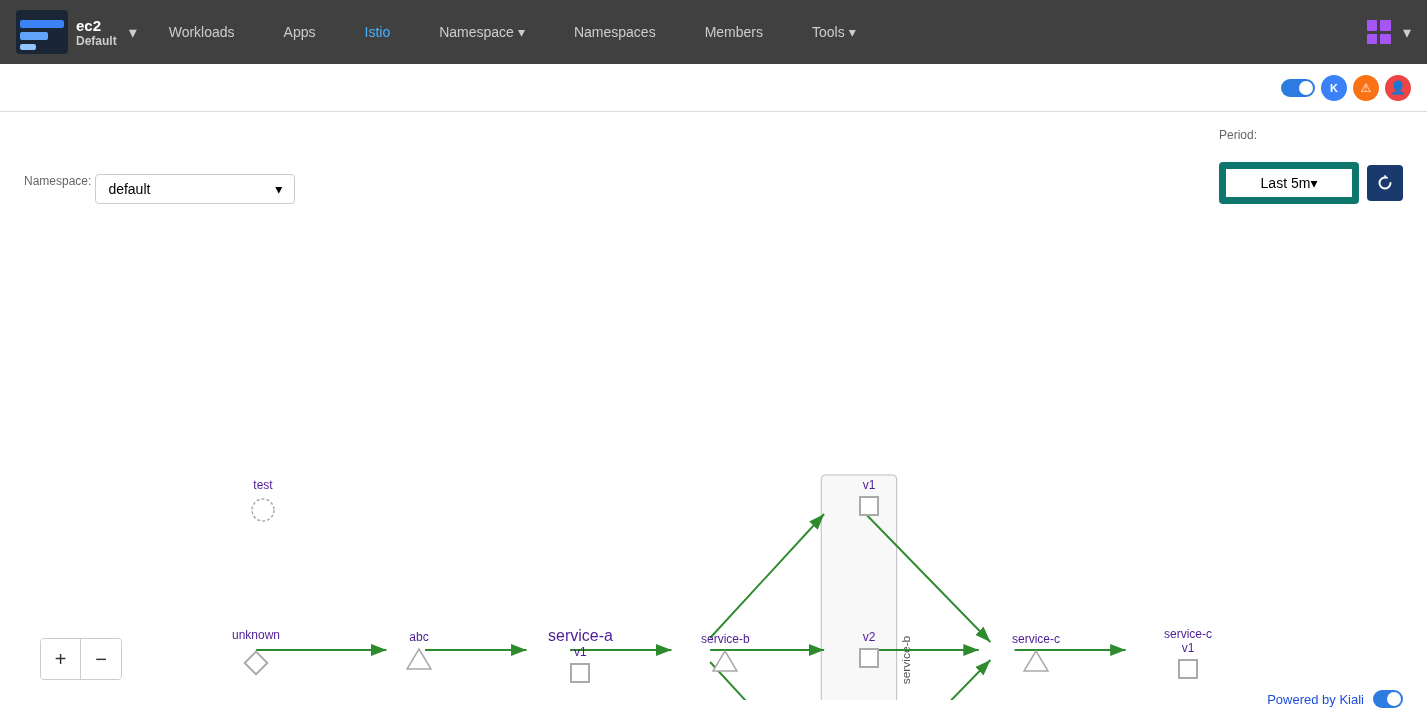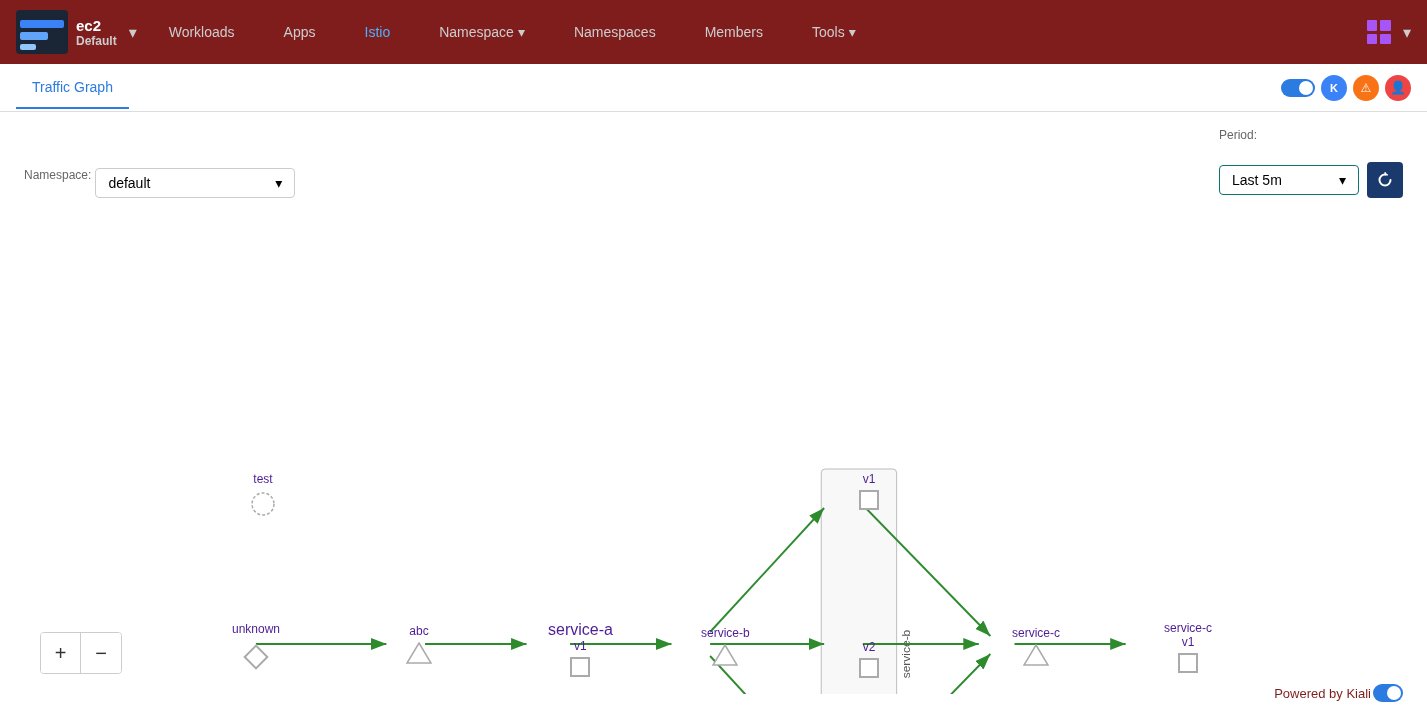--- a/index.html
+++ b/index.html
@@ -1,20 +1,20 @@
 <!DOCTYPE html>
 <html><head>
   <meta charset="utf-8">
   <style>
     * { margin: 0; padding: 0; box-sizing: border-box; }
     body { font-family: Arial, sans-serif; background: #fff; width: 1427px; height: 721px; overflow: hidden; }
 
     
     .navbar {
-      background: #7f1d1d;
+      background: #404040;
       height: 64px;
       display: flex;
       align-items: center;
       padding: 0 16px;
       gap: 0;
     }
     .navbar-brand {
       display: flex;
       align-items: center;
       gap: 8px;
@@ -157,28 +157,28 @@
       gap: 20px;
     }
     .period-row {
       display: flex;
       align-items: center;
       gap: 8px;
     }
     .period-select {
       display: flex;
       align-items: center;
-      border: 1px solid #0f766e;
+      border: 7px solid #0f766e;
       border-radius: 4px;
       padding: 6px 12px;
       font-size: 14px;
       width: 140px;
       cursor: pointer;
       background: #fff;
-      justify-content: space-between;
+      justify-content: center;
     }
     .refresh-btn {
       background: #1a3a6e;
       border: none;
       border-radius: 4px;
       width: 36px;
       height: 36px;
       display: flex;
       align-items: center;
       justify-content: center;
@@ -221,24 +221,24 @@
       color: #333;
     }
     .zoom-btn:last-child { border-right: none; }
 
     
     .powered-by {
       position: absolute;
       bottom: 8px;
       right: 24px;
       font-size: 13px;
-      color: #7f1d1d;
-      display: flex;
-      align-items: center;
-      gap: 2px;
+      color: #1d4ed8;
+      display: flex;
+      align-items: center;
+      gap: 9px;
     }
 
     
     .graph-area {
       position: relative;
       width: 100%;
       height: 100%;
     }
     .node-label {
       position: absolute;
@@ -321,21 +321,20 @@
       <div></div>
         <div></div>
         <div></div>
         <div></div>
     </div>
     <span style="color:#ccc;">▾</span>
   </div>
 </nav>
 
 <div class="tabs-bar">
-  <a class="tab active">Traffic Graph</a>
 
   <div class="tabs-right-icons">
 
     <div style="display:flex;align-items:center;gap:2px;">
       <div style="width:34px;height:18px;background:#2b7be0;border-radius:9px;display:flex;align-items:center;padding:2px;justify-content:flex-end;">
         <div style="width:14px;height:14px;background:#fff;border-radius:50%;"></div>
       </div>
     </div>
 
     <div class="status-icon" style="background:#3b82f6;color:#fff;font-size:11px;font-weight:bold;">K</div>
@@ -443,21 +442,21 @@
               <polygon points="13,1 25,21 1,21" fill="white" stroke="#aaa" stroke-width="1.5"></polygon>
             </svg>
         </div>
       </div>
 
       <div class="node-label" style="left:835px;top:258px;">
         <span style="font-size:12px;margin-bottom:4px;">v1</span>
         <div class="node-square"></div>
       </div>
 
-      <div class="node-label" style="left:835px;top:410px;margin-top:16px;">
+      <div class="node-label" style="left:835px;top:410px;">
         <span style="font-size:12px;margin-bottom:4px;">v2</span>
         <div class="node-square"></div>
       </div>
 
       <div class="node-label" style="left:988px;top:412px;">
         <span style="font-size:12px;margin-bottom:4px;">service-c</span>
         <div class="triangle-shape">
           <svg viewBox="0 0 26 22">
               <polygon points="13,1 25,21 1,21" fill="white" stroke="#aaa" stroke-width="1.5"></polygon>
             </svg>

